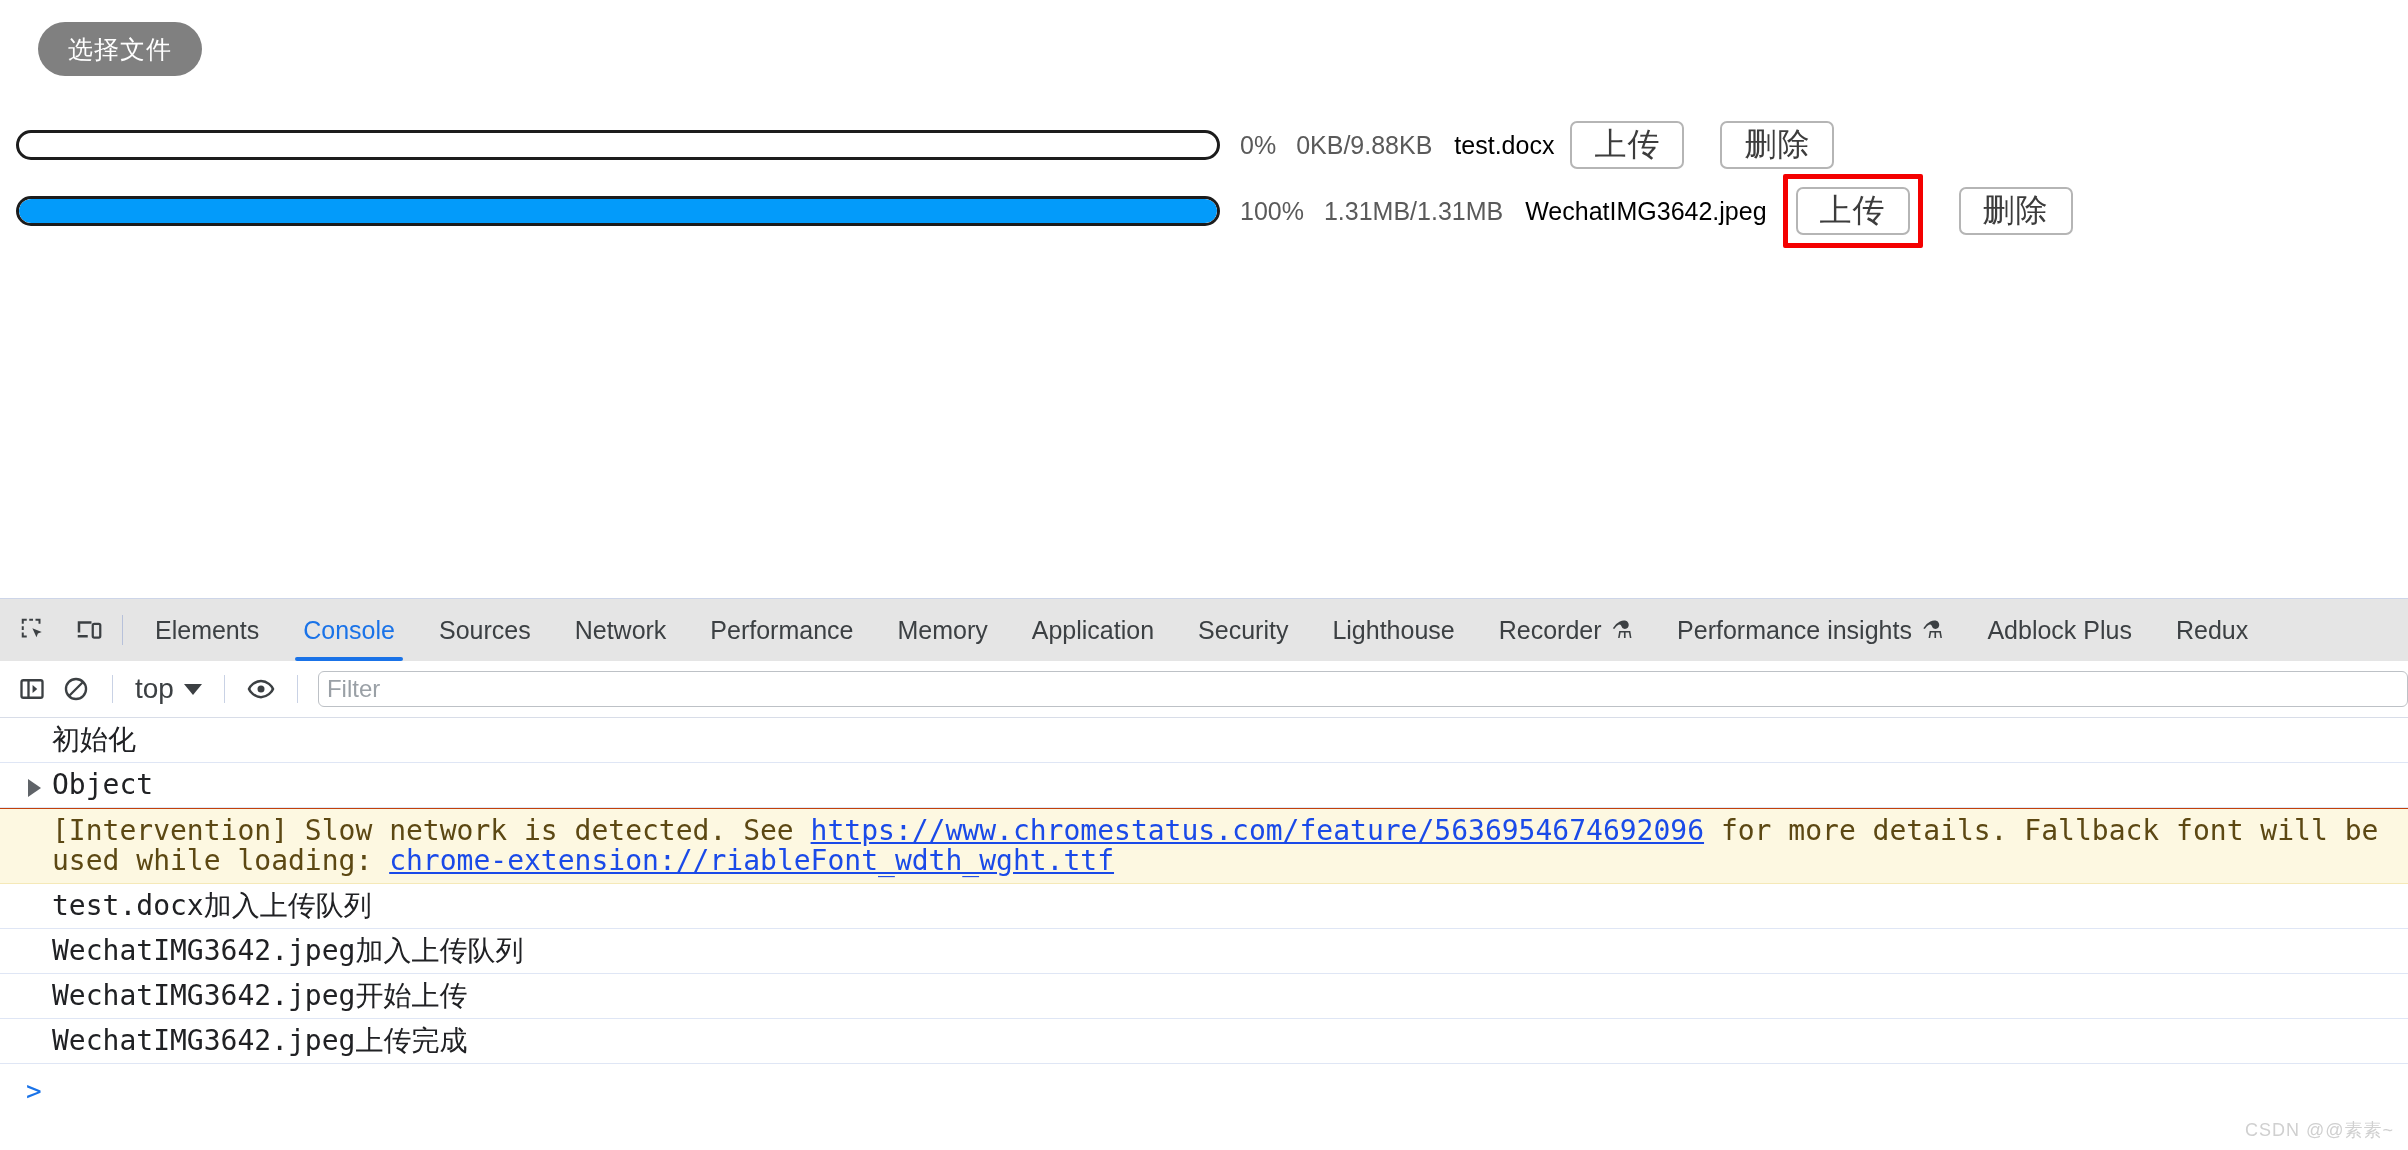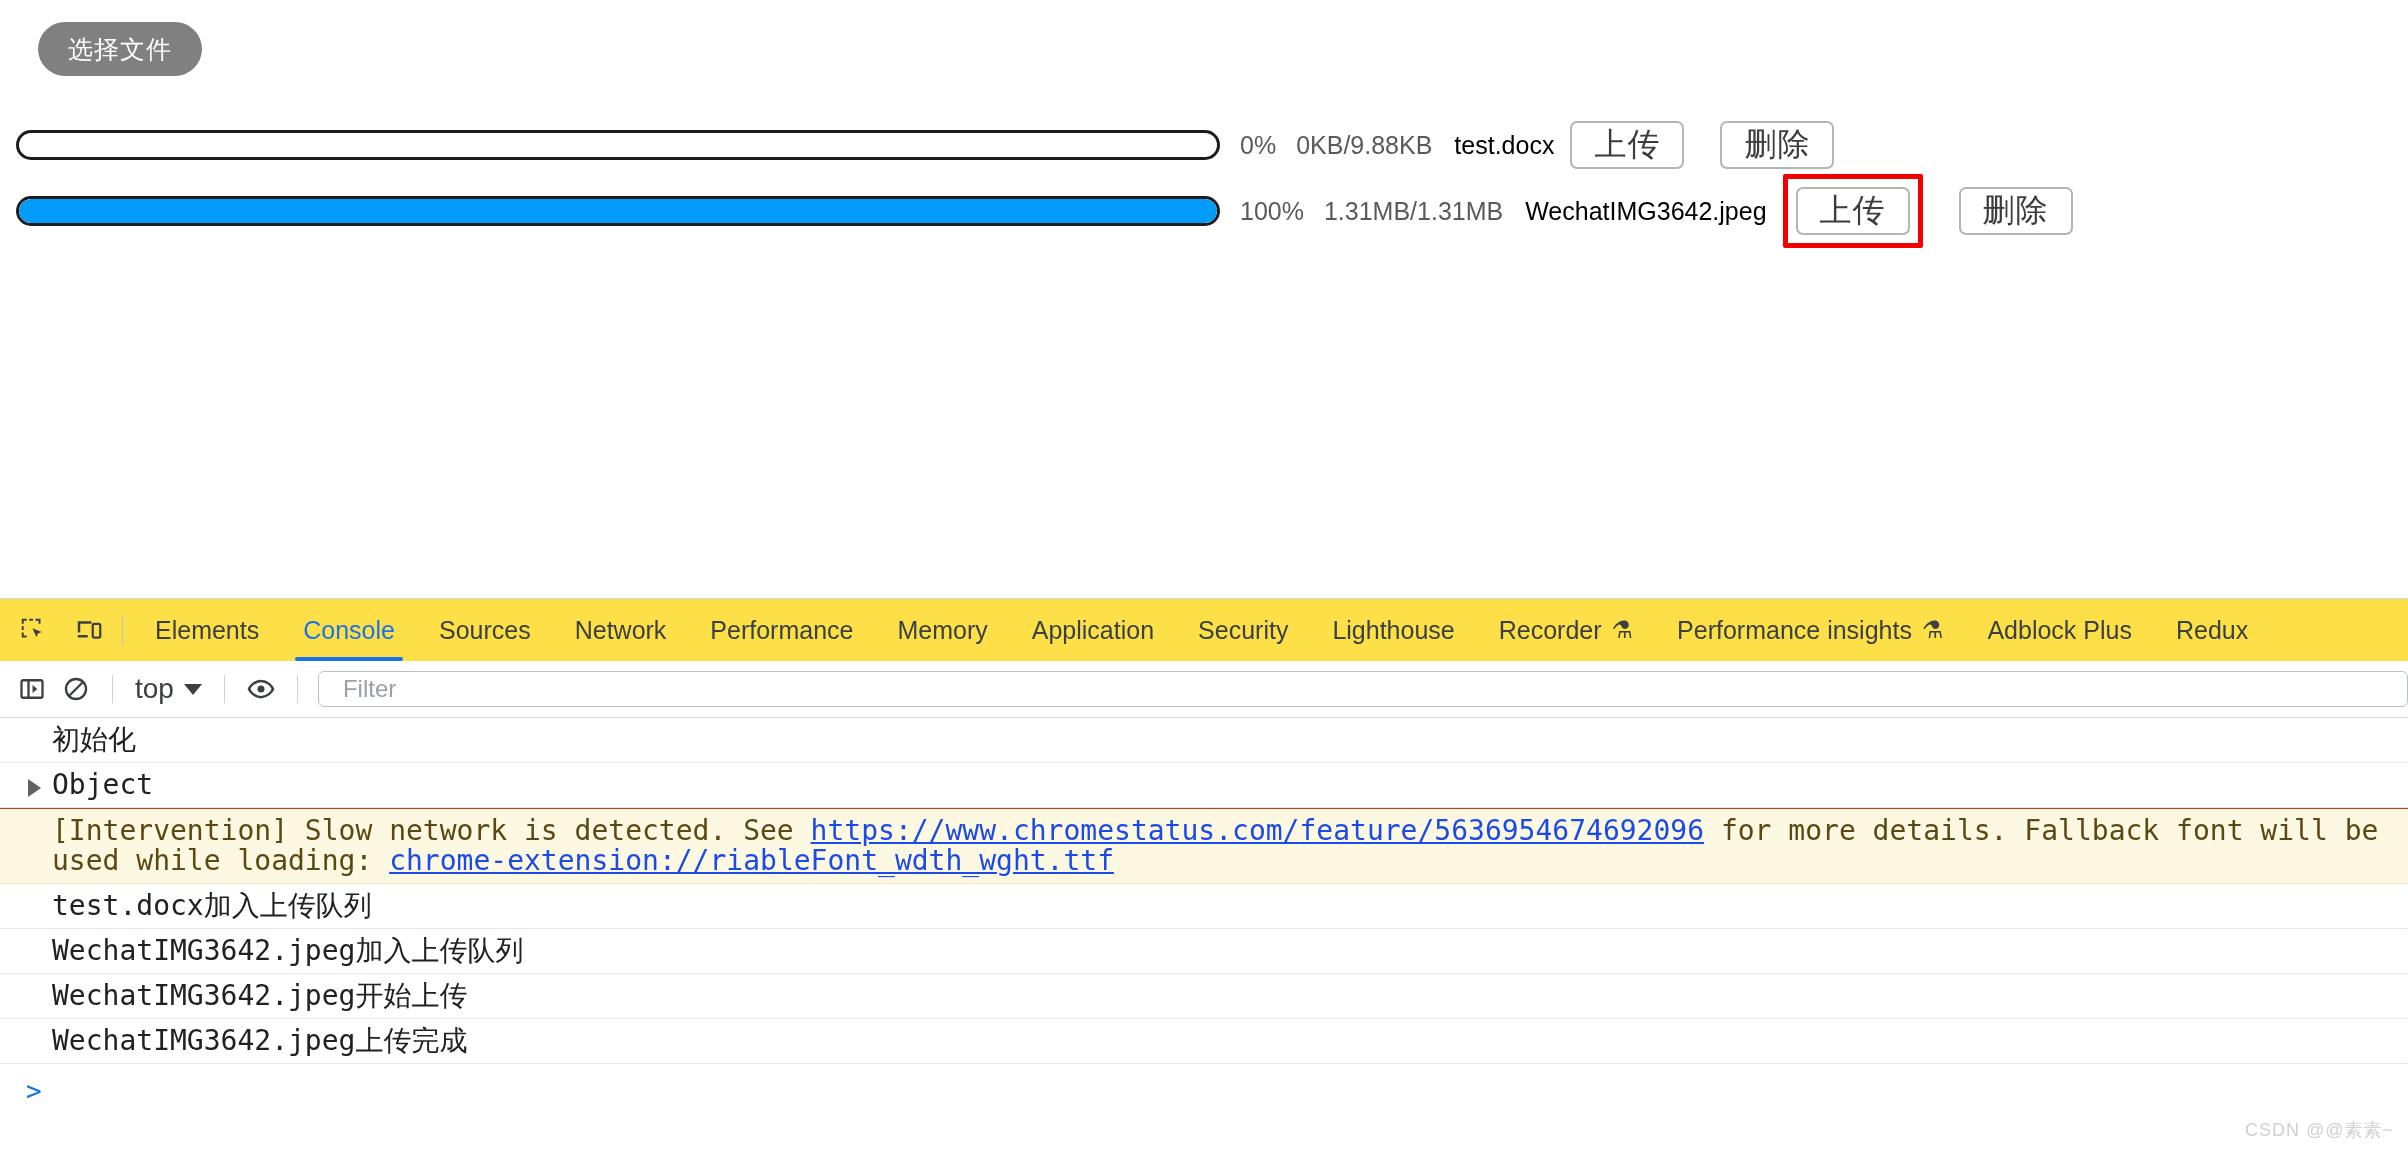--- a/index.html
+++ b/index.html
@@ -131,21 +131,21 @@
     position: absolute;
     left: 0;
     top: 598px;
     width: 2408px;
     height: 552px;
     background: #ffffff;
     border-top: 1px solid #cdd5e8;
   }
   .dt-tabbar {
     height: 62px;
-    background: #fde047;
+    background: #e5e5e5;
     display: flex;
     align-items: center;
     overflow: hidden;
     white-space: nowrap;
     position: relative;
   }
   .dt-iconbtn {
     width: 46px; height: 46px;
     margin-left: 10px;
     display: flex;
@@ -222,21 +222,21 @@
     border-right: 9px solid transparent;
     border-top: 11px solid #3c4043;
   }
   .filter-input {
     flex: 1 1 auto;
     height: 36px;
     margin-left: 6px;
     margin-right: 0;
     border: 1px solid #bdc1c6;
     border-radius: 6px;
-    padding: 0 24px;
+    padding: 0 8px;
     font-size: 24px;
     color: #3c4043;
     font-family: "Liberation Sans", "DejaVu Sans", sans-serif;
     outline: none;
     box-sizing: border-box;
     min-width: 0;
   }
   .filter-input::placeholder { color: #9aa0a6; }
 
   

